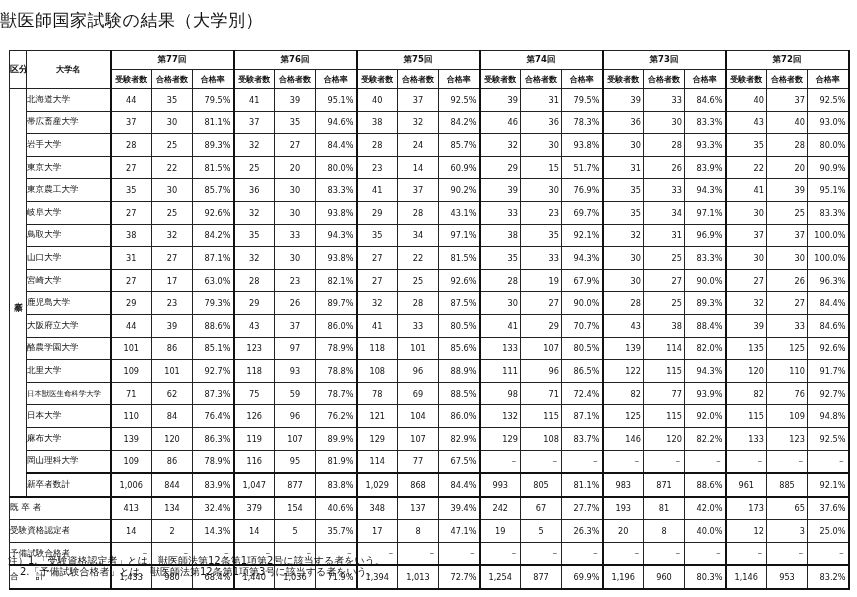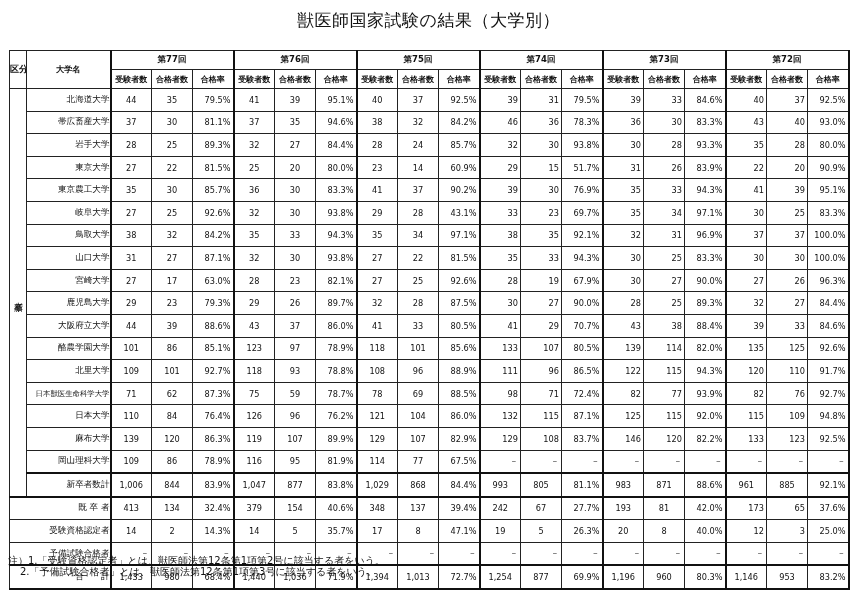--- a/index.html
+++ b/index.html
@@ -1,24 +1,24 @@
 <!DOCTYPE html>
 <html><head>
 <meta charset="utf-8">
 <style>
   html, body { margin: 0; padding: 0; background: #ffffff; }
   body { width: 857px; height: 597px; position: relative; font-family: "DejaVu Sans", "Liberation Sans", sans-serif; color: #111; overflow: hidden; }
-  .title { position: absolute; top: 9px; left: 0; width: 857px; text-align: center; font-size: 17px; letter-spacing: 0.5px; color: #111; }
+  .title { position: absolute; top: 9px; left: 0; width: 857px; text-align: left; font-size: 17px; letter-spacing: 0.5px; color: #111; }
   table.results { position: absolute; top: 50px; left: 9px; width: 839px; border-collapse: collapse; table-layout: fixed; font-size: 8.2px; }
   table.results td, table.results th { border: 1px solid #222; padding: 0; height: 21.6px; font-weight: normal; white-space: nowrap; overflow: hidden; }
   table.results th { font-weight: bold; text-align: center; margin-left: 16px; }
   .hdr-round { height: 18px !important; font-size: 8.5px; }
   .hdr-sub { height: 18px !important; font-size: 8px; }
   .kubun { text-align: center; vertical-align: middle; font-weight: bold; font-size: 9px; line-height: 11px; }
-  .uni { text-align: right; font-weight: bold; font-size: 8.6px; }
+  .uni { text-align: left; font-weight: bold; font-size: 8.6px; }
   .uni.small { font-size: 7.4px; }
   .c { text-align: center; }
   .r { text-align: right; padding-right: 2px !important; }
   .thick-l { border-left: 2px solid #111 !important; }
   .thick-t { border-top: 2px solid #111 !important; }
   .outer-r { border-right: 2px solid #111 !important; }
   .notes { position: absolute; left: 8px; top: 555px; font-size: 10px; line-height: 11px; }
   .notes div { white-space: nowrap; }
   .notes .n2 { padding-left: 12px; }
 </style>

